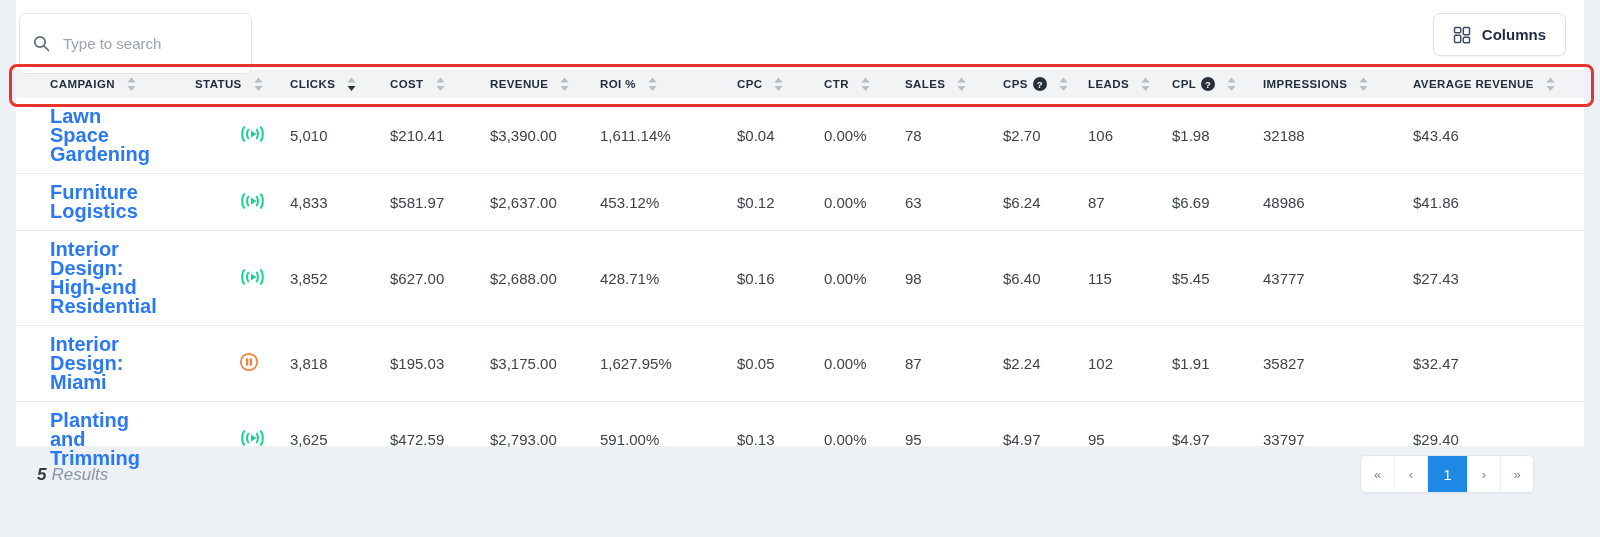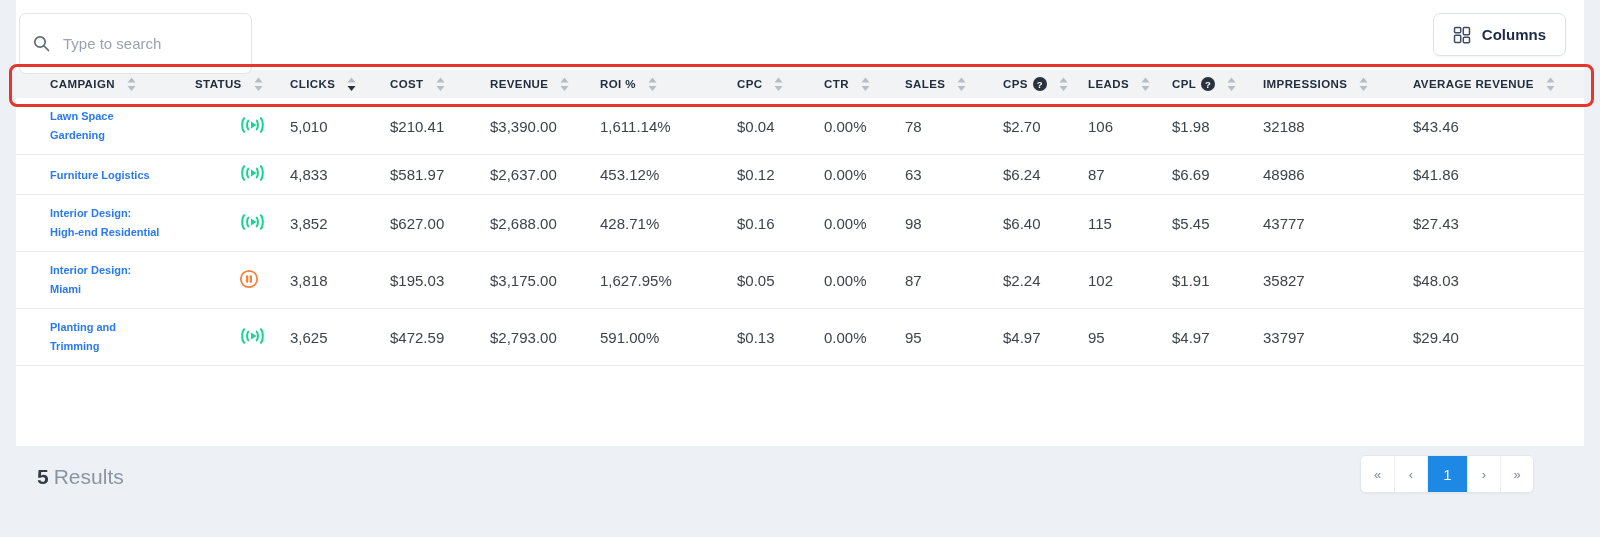--- a/index.html
+++ b/index.html
@@ -53,39 +53,39 @@
     font-size:9.5px; font-weight:700; display:inline-flex;
     align-items:center; justify-content:center; margin-left:-7px; flex:0 0 auto;
   }
   tbody td {
     border-bottom:1px solid #e9edf0; vertical-align:middle;
     font-size:15px; color:#3e434a; padding:9px 8px 9px 0; text-align:left;
   }
   .td-campaign { padding-left:34px; }
   .campaign-link {
     display:inline-block; width:110px; line-height:19px;
-    color:var(--link-blue, #2b79f2); font-weight:700; font-size:11px;
+    color:var(--link-blue, #2b79f2); font-weight:700; font-size:20px;
     text-decoration:none;
   }
   .td-status { padding-left:44px; }
   .status-icon { display:inline-flex; align-items:center; }
   .status-icon.active  { color:var(--status-active-green, #16d38d); }
   .status-icon.paused  { color:var(--status-paused-orange, #f5823c); }
   
   .red-annotation {
     position:absolute; left:9px; top:64px; width:1585px; height:43px;
     border:3px solid var(--annotation-red, #e6352b); border-radius:8px;
     pointer-events:none; z-index:4;
   }
   
   .footer {
     position:absolute; left:16px; right:16px; top:446px; height:91px;
     display:flex; align-items:flex-start; justify-content:space-between;
   }
-  .results { margin:19px 4px 0 21px; font-size:21px; color:#8b95a1; }
+  .results { margin:19px 4px 0 21px; font-size:17px; color:#8b95a1;font-style:italic; }
   .results .count { color:#333a42; font-weight:700; margin-right:5px; }
   .pagination {
     margin:9px 50px 0 0; height:38px; display:flex;
     background:#fff; border:1px solid #e2e7ec; border-radius:6px;
     overflow:hidden; box-shadow:0 1px 2px rgba(16,30,54,.05);
   }
   .page-btn {
     min-width:33px; border:none; background:#fff; cursor:pointer;
     border-left:1px solid #edf0f3; color:#7e8894;
     font-family:inherit; font-size:13px;
@@ -355,21 +355,21 @@
           <td class="td-cost">$195.03</td>
           <td class="td-revenue">$3,175.00</td>
           <td class="td-roi">1,627.95%</td>
           <td class="td-cpc">$0.05</td>
           <td class="td-ctr">0.00%</td>
           <td class="td-sales">87</td>
           <td class="td-cps">$2.24</td>
           <td class="td-leads">102</td>
           <td class="td-cpl">$1.91</td>
           <td class="td-impressions">35827</td>
-          <td class="td-avg_revenue">$48.03</td>
+          <td class="td-avg_revenue">$32.47</td>
         </tr>
         <tr>
           <td class="td-campaign"><a class="campaign-link" href="#">Planting and Trimming</a></td>
           <td class="td-status"><span class="status-icon active">
     <svg width="27" height="18" viewBox="0 0 27 18" fill="none">
       <path d="M5.2 2.2 C2.6 4.6 2.6 13.4 5.2 15.8" stroke="currentColor" stroke-width="2" stroke-linecap="round"></path>
       <path d="M9.3 4.6 C7.7 6.2 7.7 11.8 9.3 13.4" stroke="currentColor" stroke-width="2" stroke-linecap="round"></path>
       <path d="M12 5.6 L17.6 9 L12 12.4 Z" fill="currentColor"></path>
       <path d="M17.7 4.6 C19.3 6.2 19.3 11.8 17.7 13.4" stroke="currentColor" stroke-width="2" stroke-linecap="round"></path>
       <path d="M21.8 2.2 C24.4 4.6 24.4 13.4 21.8 15.8" stroke="currentColor" stroke-width="2" stroke-linecap="round"></path>

